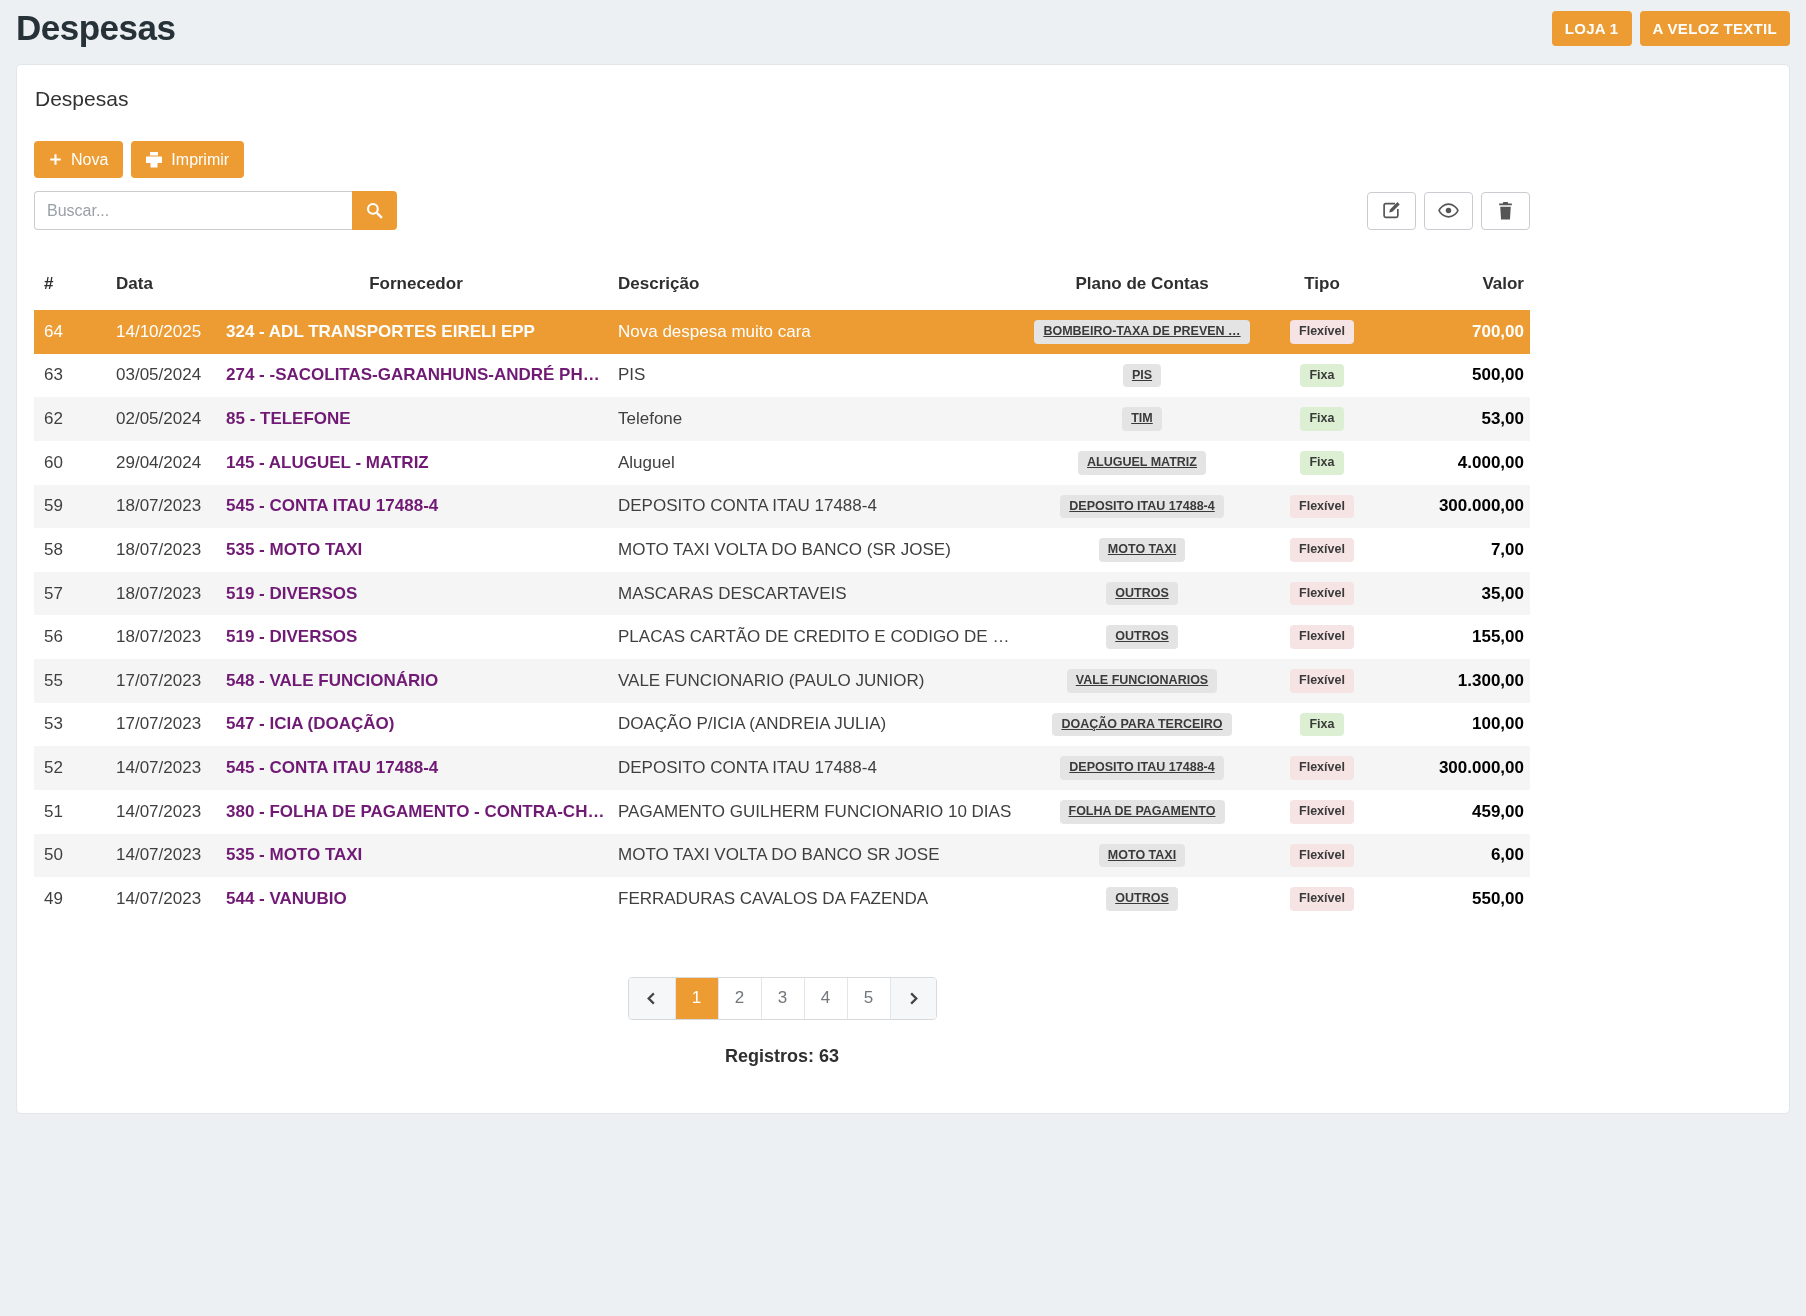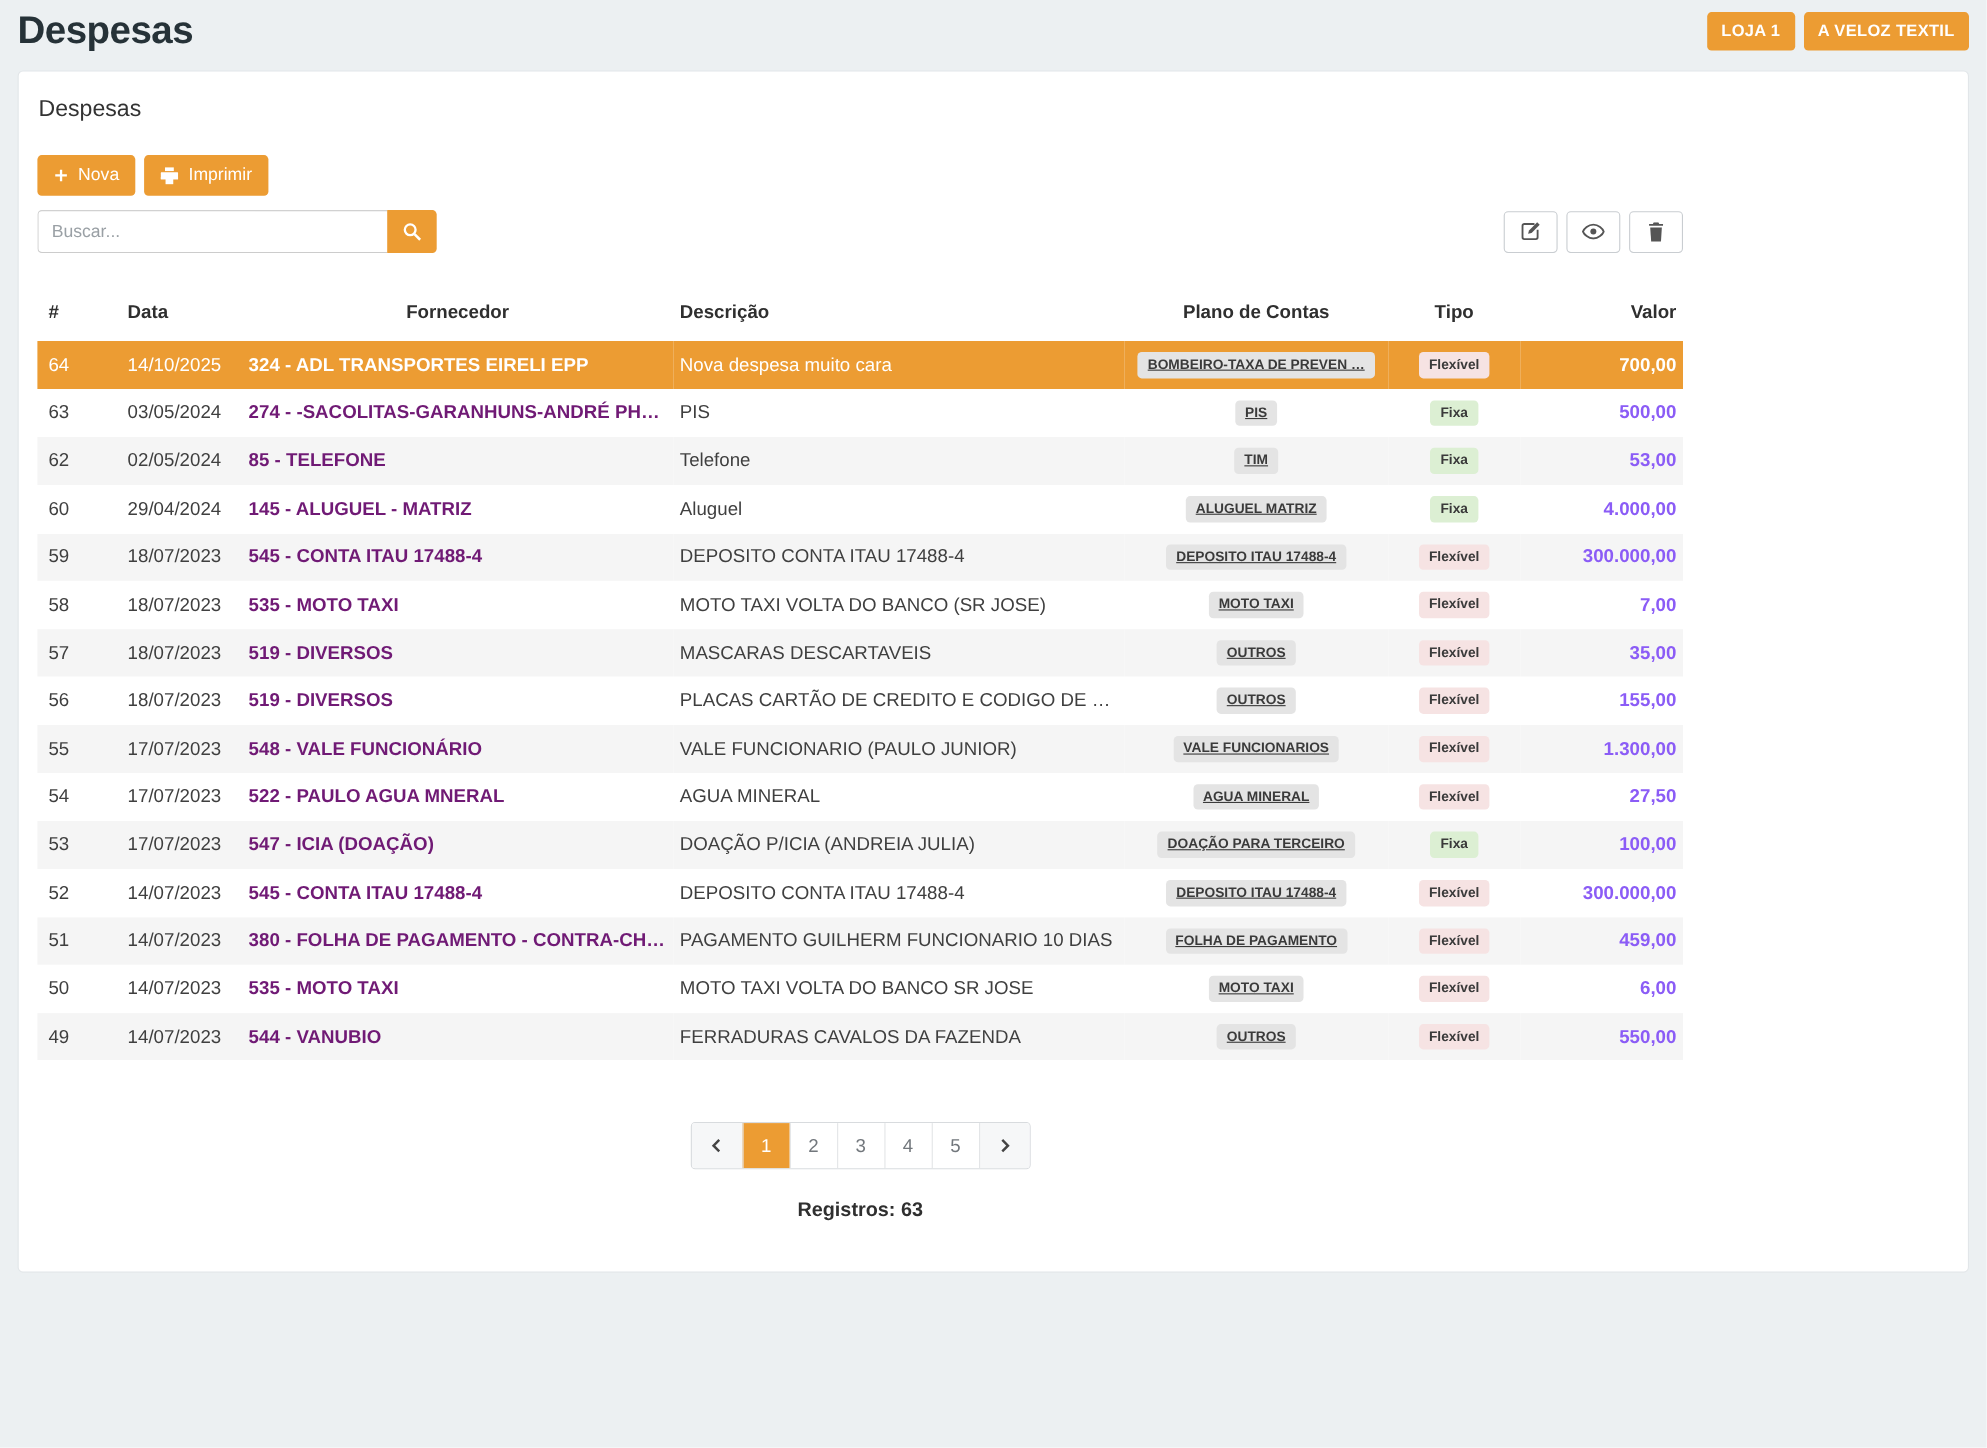--- a/index.html
+++ b/index.html
@@ -39,21 +39,21 @@
   .icon-button{width:49px;height:38px;background:#fff;border:1px solid #c9cdd1;border-radius:4px;display:flex;align-items:center;justify-content:center;cursor:pointer;}
   table.expenses{width:100%;border-collapse:collapse;table-layout:fixed;}
   thead th{font-size:17px;font-weight:700;color:#2f2f2f;padding:10px 6px 16px;white-space:nowrap;}
   tbody td{font-size:17px;padding:10px 6px;color:#3f3f3f;vertical-align:middle;white-space:nowrap;overflow:hidden;text-overflow:ellipsis;}
   tbody tr:nth-child(odd){background:#f5f5f5;}
   tbody tr.selected{background:var(--accent);}
   tbody tr.selected td{color:#fff;}
   td.cell-num{padding-left:10px;}
   th.col-0{padding-left:10px;}
   .cell-supplier{font-weight:700;color:#701a75;}
-  .cell-value{font-weight:700;text-align:right;color:#8b5cf6;}
+  .cell-value{font-weight:700;text-align:right;color:#000000;}
   tbody tr.selected .cell-supplier,tbody tr.selected .cell-value{color:#fff;}
   .cell-account,.cell-type{text-align:center;}
   .badge{display:inline-block;font-size:12.5px;font-weight:700;padding:4px 9px;border-radius:4px;line-height:1.25;color:#3a3a3a;max-width:225px;overflow:hidden;text-overflow:ellipsis;vertical-align:middle;white-space:nowrap;}
   .badge-account{background:var(--badge-bg);text-decoration:underline;}
   .badge-fixa{background:var(--fixa-bg);}
   .badge-flex{background:var(--flex-bg);}
   .pagination-wrap{display:flex;justify-content:center;margin-top:56px;}
   .pagination{display:flex;border:1px solid #d8dbde;border-radius:4px;overflow:hidden;background:#fff;}
   .page-item{min-width:43px;height:41px;padding:0 4px;display:flex;align-items:center;justify-content:center;font-size:17px;color:#72777c;cursor:pointer;border-left:1px solid #e3e5e7;background:#fff;}
   .pagination > .page-item:first-child{border-left:none;}
@@ -240,29 +240,20 @@
               <tr>
                 <td class="cell-num">55</td>
                 <td class="cell-date">17/07/2023</td>
                 <td class="cell-supplier">548 - VALE FUNCIONÁRIO</td>
                 <td class="cell-desc">VALE FUNCIONARIO (PAULO JUNIOR)</td>
                 <td class="cell-account"><span class="badge badge-account">VALE FUNCIONARIOS</span></td>
                 <td class="cell-type"><span class="badge badge-flex">Flexível</span></td>
                 <td class="cell-value">1.300,00</td>
               </tr>
               <tr>
-                <td class="cell-num">54</td>
-                <td class="cell-date">17/07/2023</td>
-                <td class="cell-supplier">522 - PAULO AGUA MNERAL</td>
-                <td class="cell-desc">AGUA MINERAL</td>
-                <td class="cell-account"><span class="badge badge-account">AGUA MINERAL</span></td>
-                <td class="cell-type"><span class="badge badge-flex">Flexível</span></td>
-                <td class="cell-value">27,50</td>
-              </tr>
-              <tr>
                 <td class="cell-num">53</td>
                 <td class="cell-date">17/07/2023</td>
                 <td class="cell-supplier">547 - ICIA (DOAÇÃO)</td>
                 <td class="cell-desc">DOAÇÃO P/ICIA (ANDREIA JULIA)</td>
                 <td class="cell-account"><span class="badge badge-account">DOAÇÃO PARA TERCEIRO</span></td>
                 <td class="cell-type"><span class="badge badge-fixa">Fixa</span></td>
                 <td class="cell-value">100,00</td>
               </tr>
               <tr>
                 <td class="cell-num">52</td>

